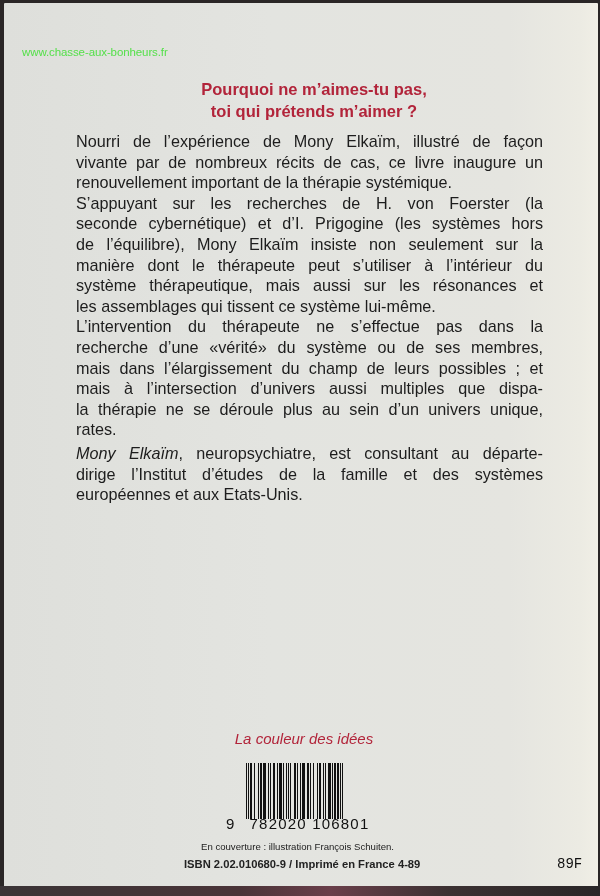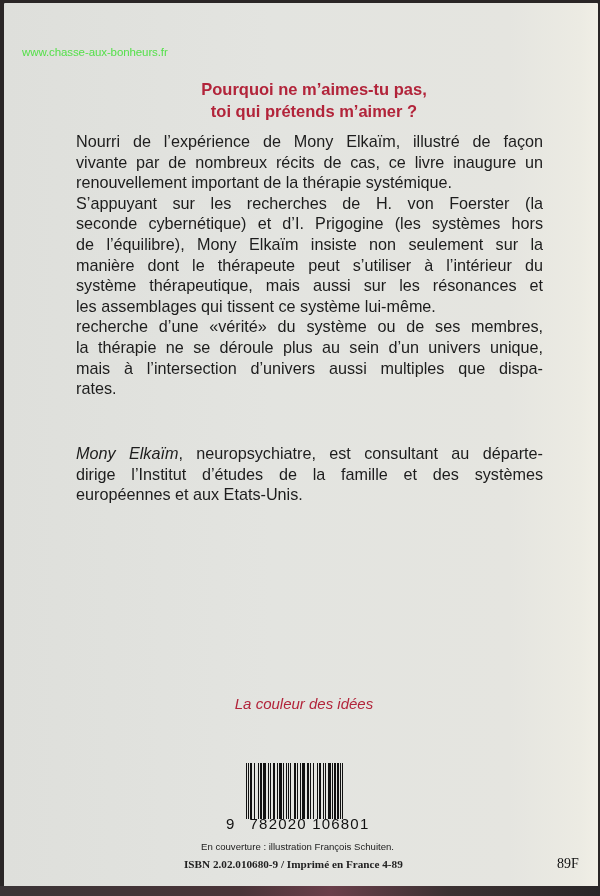--- a/index.html
+++ b/index.html
@@ -37,21 +37,21 @@
       font-size: 16.2px; line-height: 20.6px;
       color: #1d1d1d;
       text-align: justify;
     }
     .body-text .line { display: block; white-space: nowrap; text-align: justify; text-align-last: justify; height: 20.6px; }
     .body-text .line.last { text-align-last: left; }
     .p1 { top: 128px; }
     .p2 { top: 440px; }
     .italic { font-style: italic; }
     .series {
-      position: absolute; left: 200px; top: 692px; width: 200px;
+      position: absolute; left: 200px; top: 727px; width: 200px;
       text-align: center;
       font-family: "Liberation Sans", sans-serif;
       font-style: italic; font-size: 15px;
       color: #b2243a;
     }
     .barcode {
       position: absolute; left: 242px; top: 760px;
       width: 132px; height: 56px;
       display: flex; align-items: stretch;
     }
@@ -63,26 +63,26 @@
       font-size: 15px; color: #111; letter-spacing: 1.2px;
     }
     .barcode-digits .lead { margin-right: 14px; }
     .credit {
       position: absolute; left: 197px; top: 838px;
       font-family: "Liberation Sans", sans-serif;
       font-weight: normal; font-size: 9.6px; color: #222;
     }
     .isbn {
       position: absolute; left: 180px; top: 855px;
-      font-family: Liberation Serif, serif;
+      font-family: Liberation Sans, sans-serif;
       font-weight: bold; font-size: 11.2px; color: #222;
     }
     .price {
       position: absolute; left: 553px; top: 853px;
-      font-family: Liberation Serif, serif;
+      font-family: Liberation Mono, monospace;
       font-size: 14px; color: #111;
     }
   </style>
 </head>
 <body>
 
 <div class="cover">
   <div class="watermark">www.chasse-aux-bonheurs.fr</div>
 
   <div class="title">
@@ -93,23 +93,25 @@
   <div class="body-text p1">
     <span class="line">Nourri de l’expérience de Mony Elkaïm, illustré de façon</span>
     <span class="line">vivante par de nombreux récits de cas, ce livre inaugure un</span>
     <span class="line last">renouvellement important de la thérapie systémique.</span>
     <span class="line">S’appuyant sur les recherches de H. von Foerster (la</span>
     <span class="line">seconde cybernétique) et d’I. Prigogine (les systèmes hors</span>
     <span class="line">de l’équilibre), Mony Elkaïm insiste non seulement sur la</span>
     <span class="line">manière dont le thérapeute peut s’utiliser à l’intérieur du</span>
     <span class="line">système thérapeutique, mais aussi sur les résonances et</span>
     <span class="line last">les assemblages qui tissent ce système lui-même.</span>
+    <span class="line">L’intervention du thérapeute ne s’effectue pas dans la</span>
     <span class="line">recherche d’une «vérité» du système ou de ses membres,</span>
+    <span class="line">mais dans l’élargissement du champ de leurs possibles ; et</span>
+    <span class="line">mais à l’intersection d’univers aussi multiples que dispa-</span>
     <span class="line">la thérapie ne se déroule plus au sein d’un univers unique,</span>
-    <span class="line">mais à l’intersection d’univers aussi multiples que dispa-</span>
     <span class="line last">rates.</span>
   </div>
 
   <div class="body-text p2">
     <span class="line"><span class="italic">Mony Elkaïm</span><span>, neuropsychiatre, est consultant au départe-</span></span>
     <span class="line">dirige l’Institut d’études de la famille et des systèmes</span>
     <span class="line last">européennes et aux Etats-Unis.</span>
   </div>
 
   <div class="series">La couleur des idées</div>

